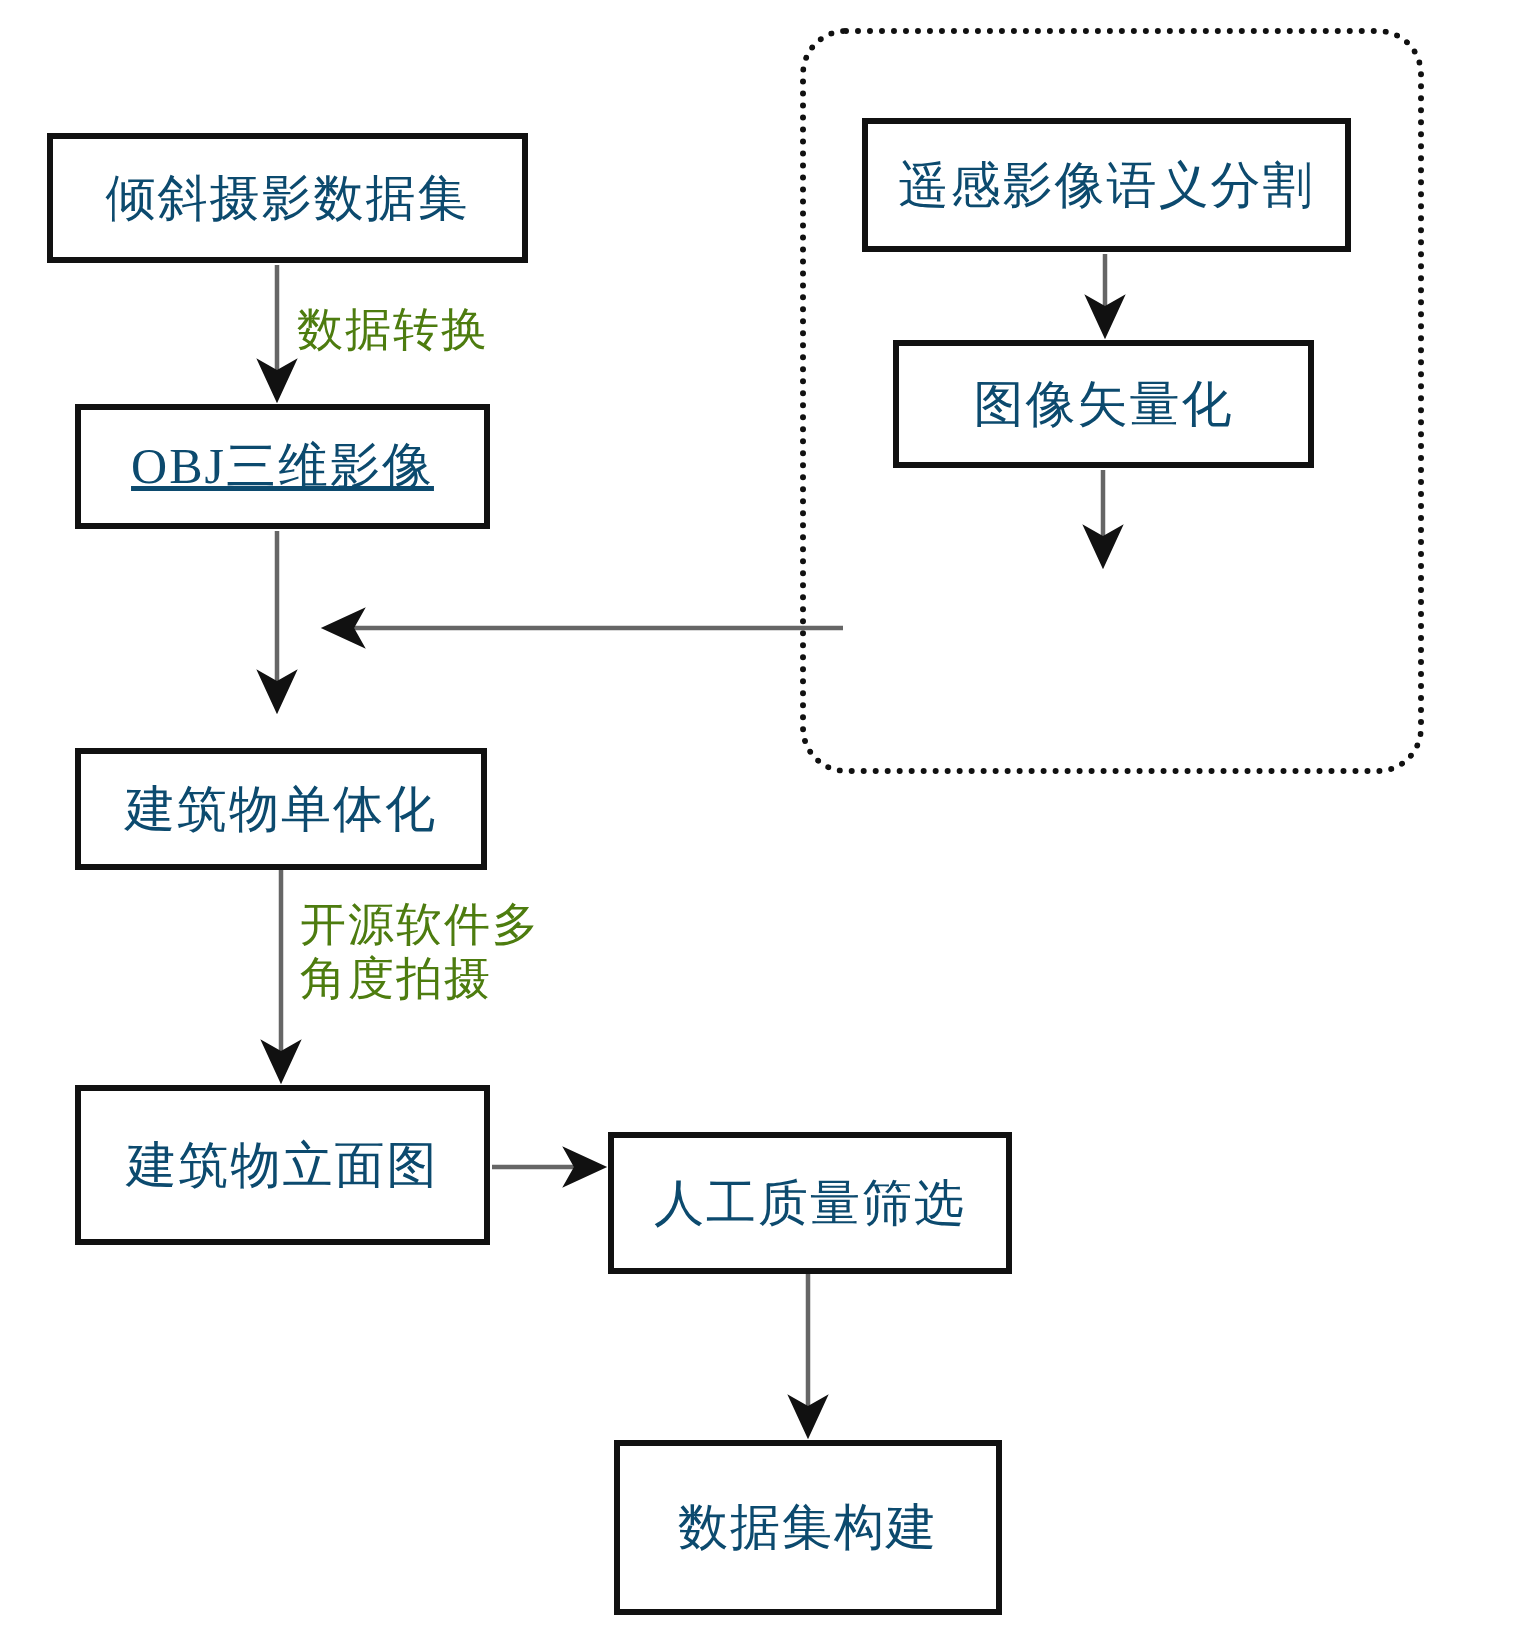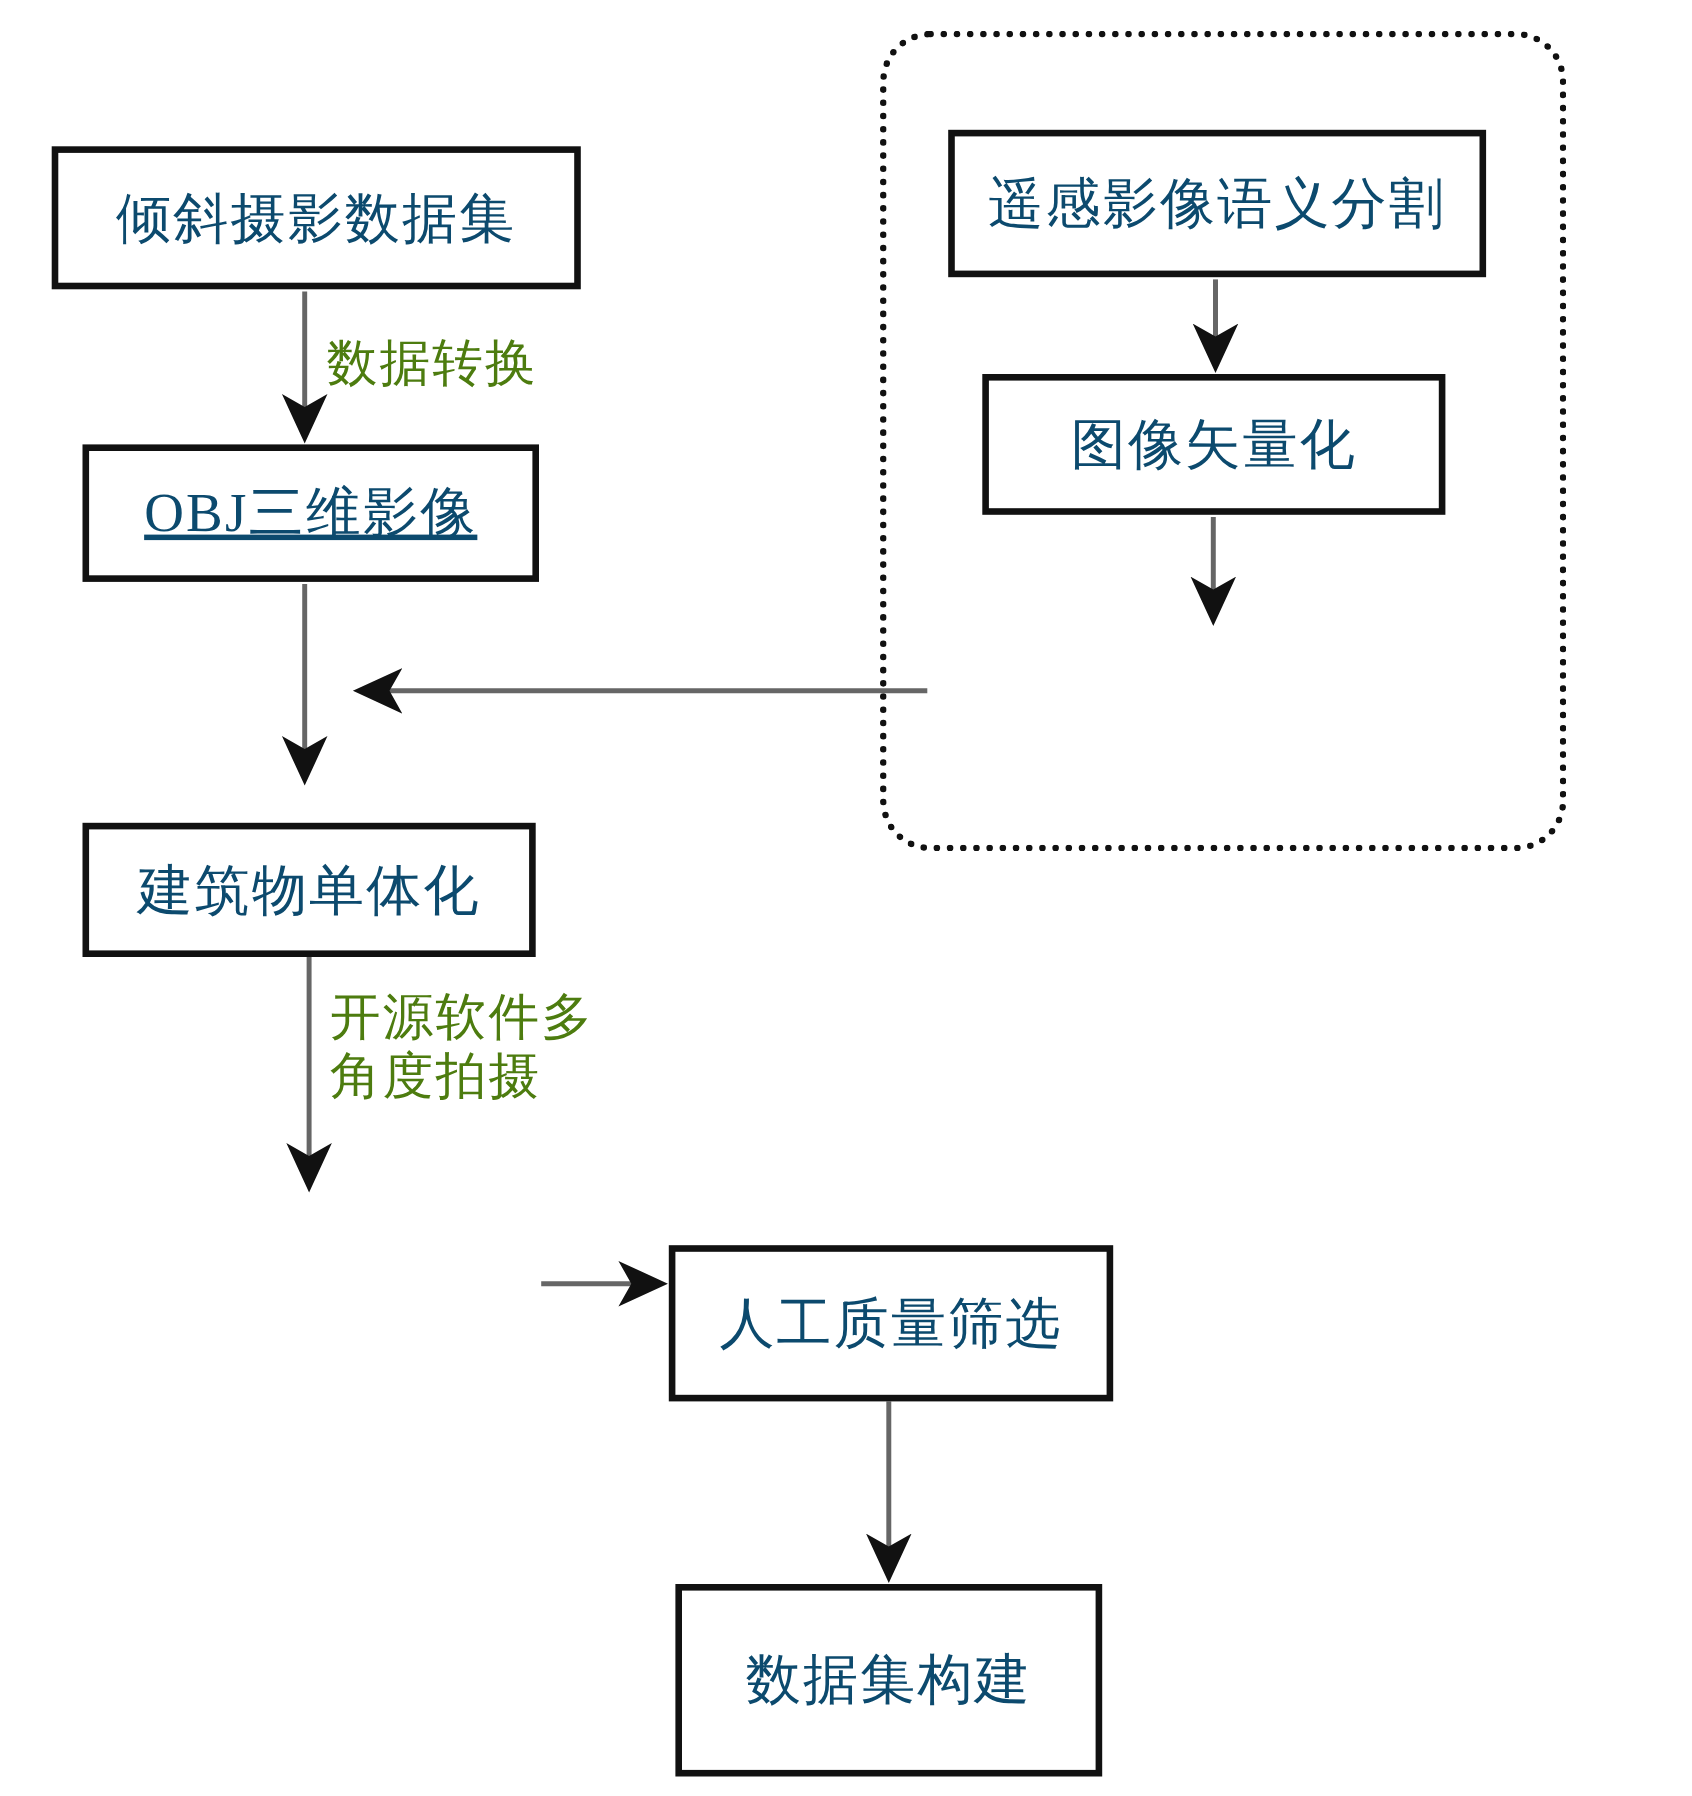--- a/index.html
+++ b/index.html
@@ -115,20 +115,23 @@
   </div>
 
   <div class="node" id="n-obj">
     <span class="label">OBJ三维影像</span>
   </div>
 
   <div class="node" id="n-mono">
     <span class="label">建筑物单体化</span>
   </div>
 
+  <div class="node" id="n-facade">
+    <span class="label">建筑物立面图</span>
+  </div>
 
   <div class="node" id="n-manual">
     <span class="label">人工质量筛选</span>
   </div>
 
   <div class="node" id="n-dataset">
     <span class="label">数据集构建</span>
   </div>
 
   <div class="node" id="n-seg">

